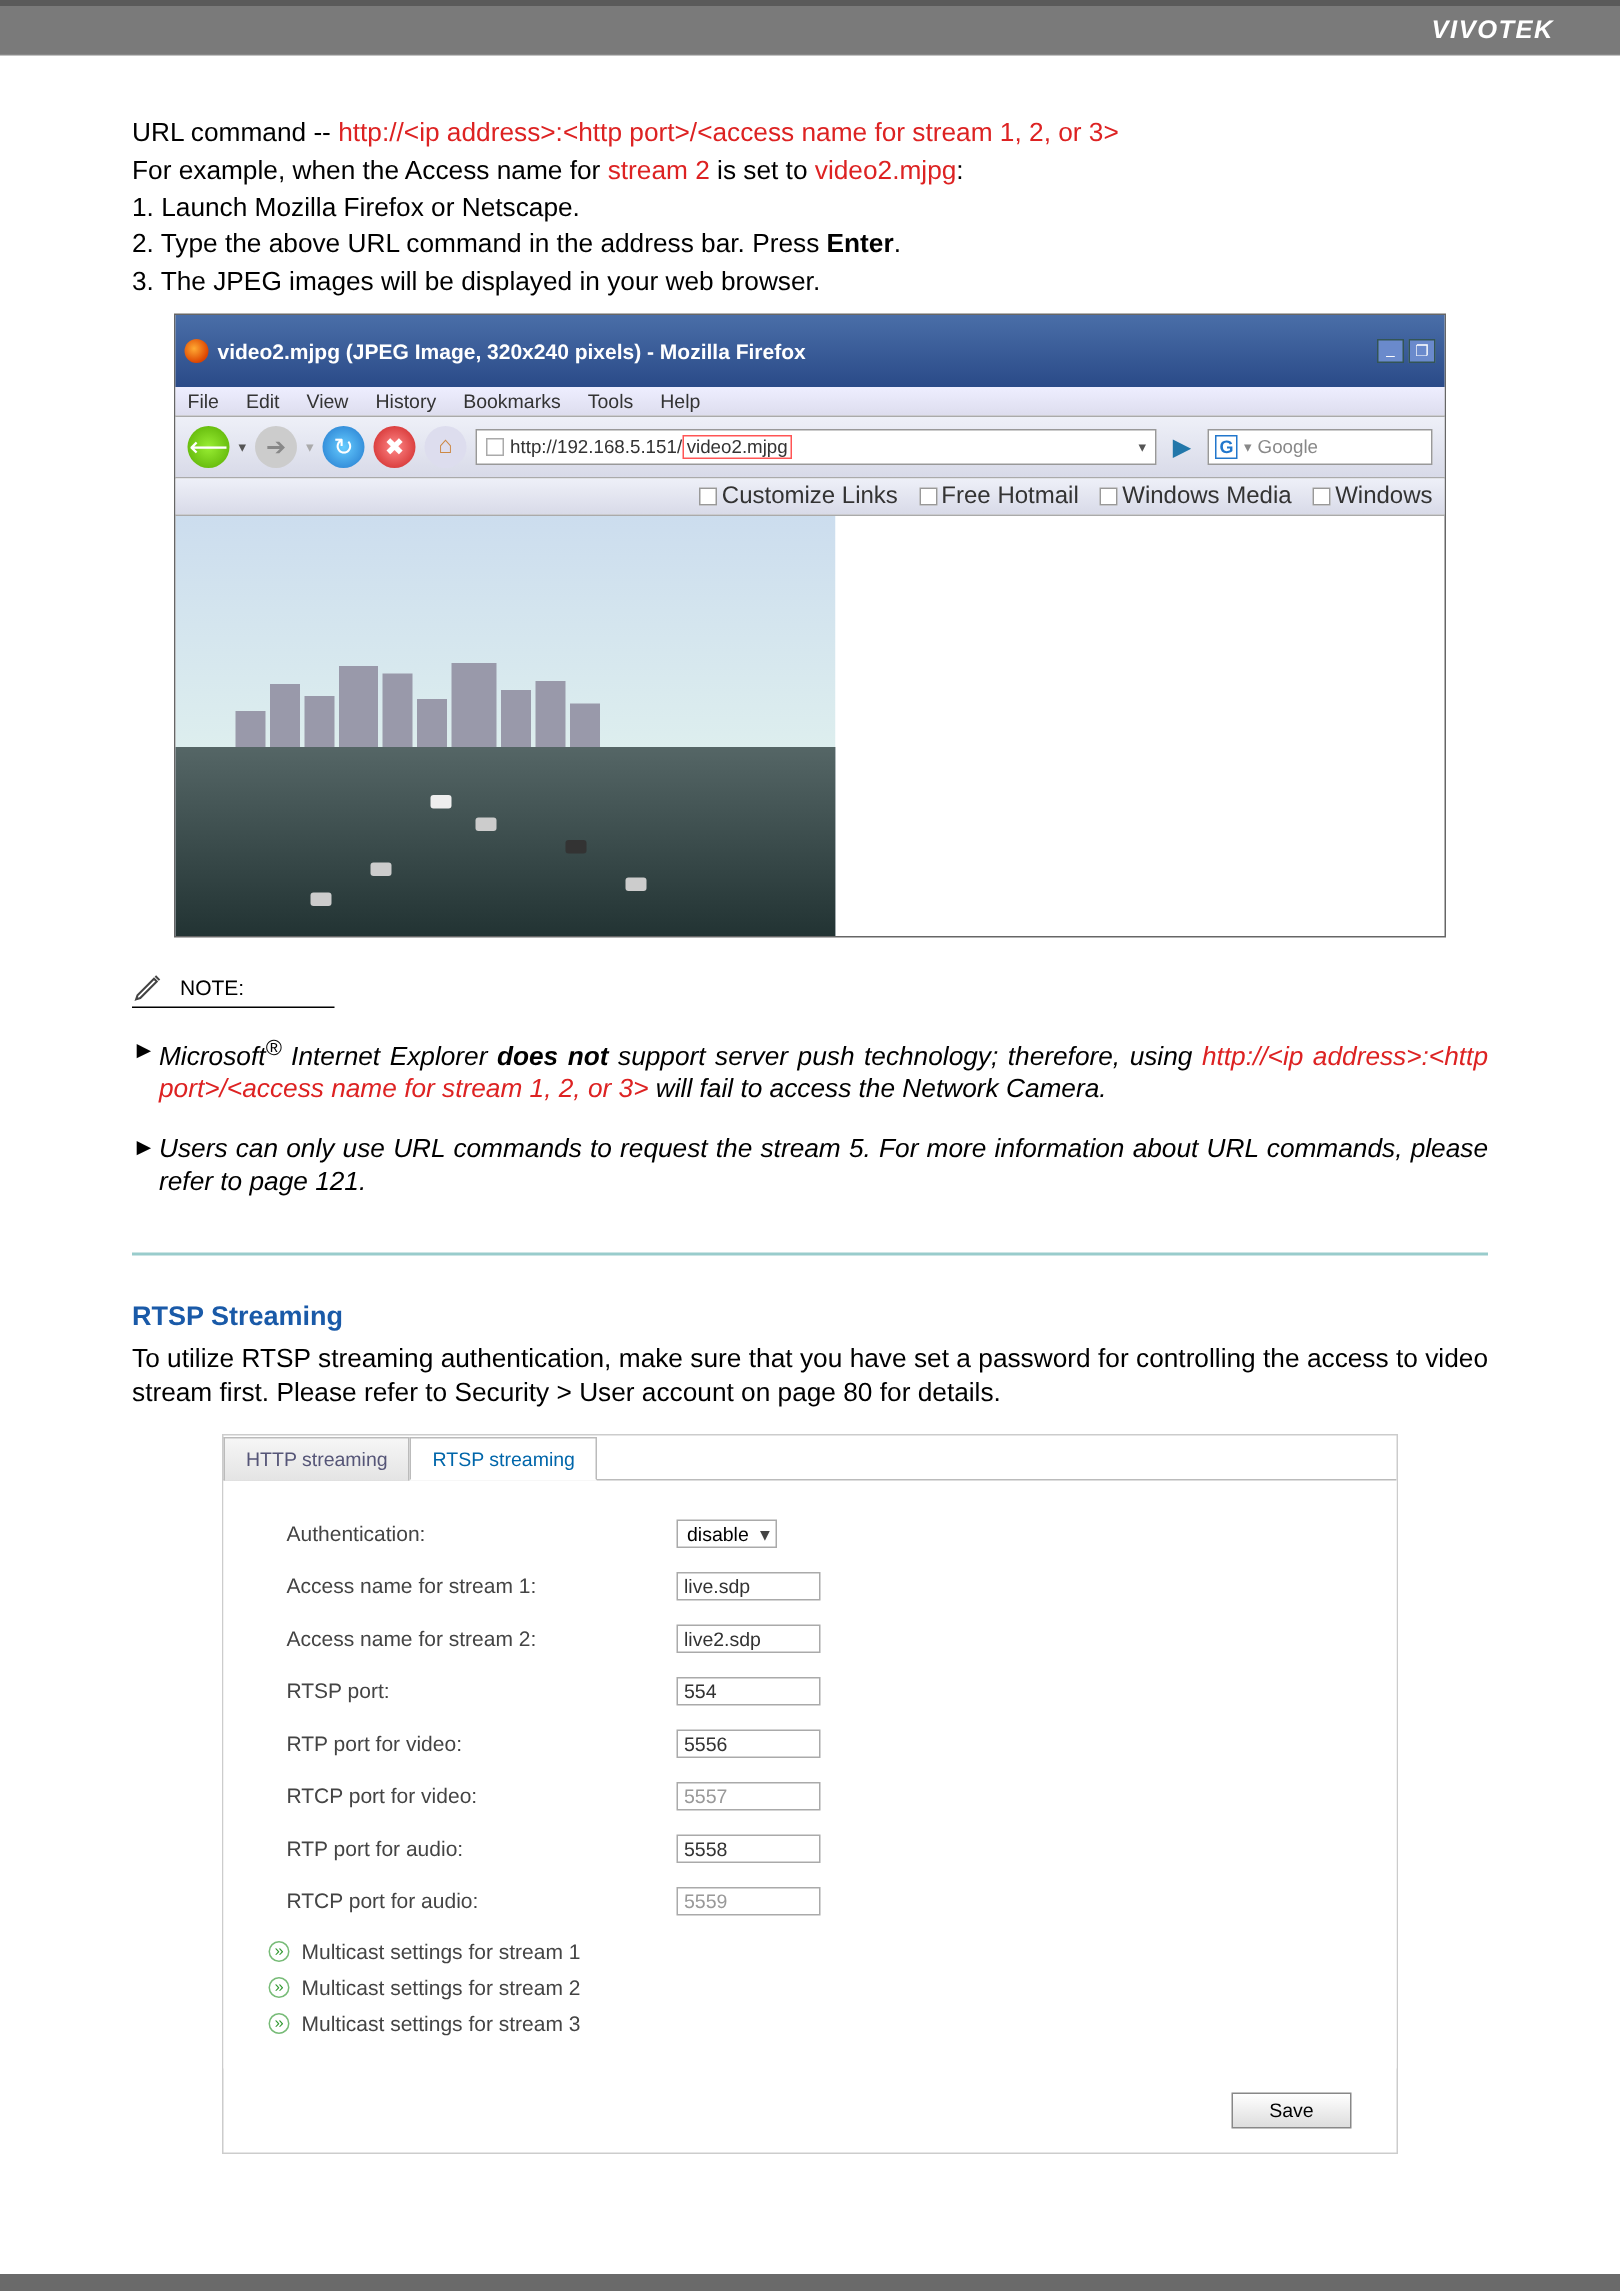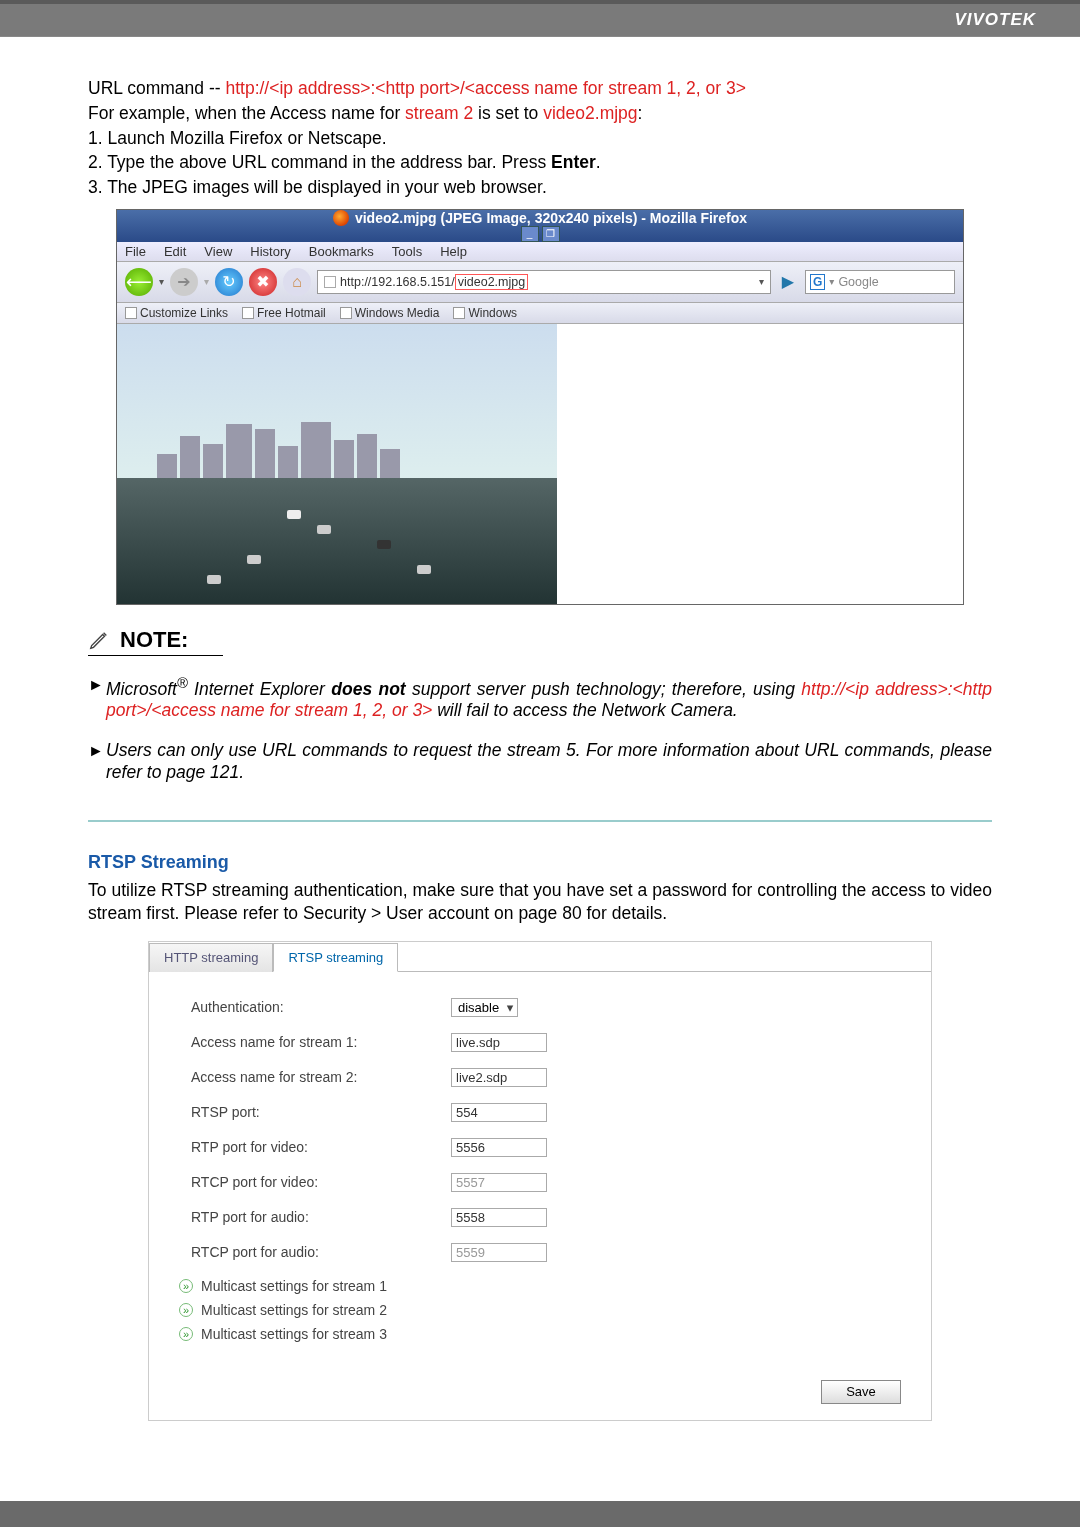--- a/index.html
+++ b/index.html
@@ -8,46 +8,46 @@
   .header-band { background: #7a7a7a; height: 36px; position: relative; border-top: 4px solid #5a5a5a; }
   .header-brand { position: absolute; right: 44px; top: 6px; color: #fff; font-style: italic; font-weight: bold; letter-spacing: 1px; font-size: 17px; }
   .thin-line { height: 1px; background: #888; margin-top: 0; }
   .content { padding: 40px 88px 20px 88px; }
   .para { font-size: 17.5px; color: #000; line-height: 1.3; margin-bottom: 2px; }
   .red { color: #d22; }
   .blue-head { color: #1a5aa8; font-weight: bold; font-size: 18px; margin-top: 30px; margin-bottom: 6px; }
   .justify { text-align: justify; }
   .note-block { margin-top: 22px; border-bottom: 2px solid #9cc; padding-bottom: 18px; margin-bottom: 14px; }
   .note-head { display: flex; align-items: center; gap: 10px; border-bottom: 1px solid #000; width: 135px; padding-bottom: 2px; margin-bottom: 18px; }
-  .note-title { font-weight: bold; font-size: 22px; }
+  .note-title { font-weight: normal; font-size: 14px; }
   .pencil { width: 22px; height: 22px; }
   .note-item { font-style: italic; font-size: 17.5px; color: #000; line-height: 1.25; text-align: justify; margin-bottom: 18px; position: relative; padding-left: 18px; }
   .note-item::before { content: "►"; position: absolute; left: 0; top: 1px; font-style: normal; font-size: 16px; }
   .bolditalic { font-weight: bold; font-style: italic; }
   .ff-window { margin: 10px 28px 0 28px; border: 1px solid #666; background: #fff; }
-  .ff-title { background: linear-gradient(#4a6ea8,#2a4a88); color: #fff; display: flex; justify-content: space-between; align-items: center; padding: 0 6px; font-size: 14px; flex-direction: column; }
+  .ff-title { background: linear-gradient(#4a6ea8,#2a4a88); color: #fff; display: flex; justify-content: space-between; align-items: center; padding: 16px 6px; font-size: 14px; }
   .ff-title-text { display: flex; align-items: center; gap: 6px; }
   .ff-logo { width: 16px; height: 16px; background: radial-gradient(circle at 40% 40%, #fa3, #d40 70%); border-radius: 50%; }
   .ff-btns { display: flex; gap: 3px; }
   .ff-btn { width: 18px; height: 16px; background: #6a8acc; border: 1px solid #355; display:flex; align-items:center; justify-content:center; font-size:10px; color:#fff; }
   .ff-menu { background: linear-gradient(#eef,#dde); padding: 2px 8px; display: flex; gap: 18px; font-size: 13px; color: #333; border-bottom: 1px solid #aaa; }
   .ff-menu span { text-decoration: underline; text-decoration-color: transparent; }
   .ff-toolbar { background: linear-gradient(#eef0f8,#d8dae8); padding: 6px 8px; display: flex; align-items: center; gap: 6px; border-bottom: 1px solid #aaa; }
   .nav-ico { display:inline-flex; width:28px; height:28px; border-radius:50%; align-items:center; justify-content:center; }
   .ic-back { background: radial-gradient(#9e3,#5a0); color:#fff; font-size:18px;}
   .ic-fwd { background: #ccc; color:#888; font-size:16px;}
   .ic-reload { background: radial-gradient(#6cf,#27c); color:#fff; font-size:16px;}
   .ic-stop { background: radial-gradient(#f88,#c22); color:#fff; font-size:16px;}
   .ic-home { background: #dde; color:#c84; font-size:16px;}
   .addr { flex: 1; background: #fff; border: 1px solid #999; height: 24px; display: flex; align-items:center; padding: 0 6px; font-size: 12.5px; color:#333; }
   .addr .hl { border:1px solid #f55; padding:0 2px; }
   .go { width:22px; height:22px; display:flex; align-items:center; justify-content:center; color:#27a; }
   .search { width: 150px; background:#fff; border:1px solid #999; height:24px; display:flex; align-items:center; padding:0 4px; font-size:12.5px; color:#888; gap:4px; }
   .g { color:#27c; font-weight:bold; border:1px solid #27c; padding:0 2px; font-size:12px; }
-  .ff-bookmarks { background: linear-gradient(#eef0f8,#d8dae8); padding: 3px 8px; display:flex; gap:14px; font-size:12px; color:#333; border-bottom:1px solid #aaa; }
+  .ff-bookmarks { background: linear-gradient(#eef0f8,#d8dae8); padding: 3px 8px; display:flex; gap:14px; font-size:16px; color:#333; border-bottom:1px solid #aaa;justify-content:flex-end; }
   .ff-bookmarks span { display:flex; align-items:center; gap:3px; }
   .bm-ico { width:12px; height:12px; border:1px solid #999; background:#fff; }
   .ff-body { padding:0; }
   .video-img { width: 440px; height: 280px; position:relative; overflow:hidden; }
   .sky { position:absolute; inset:0; background: linear-gradient(#cde 0%, #dee 55%, #567 55%, #345 100%); }
   .road { position:absolute; left:0; right:0; bottom:0; height:45%; background: linear-gradient(#566,#233); }
   .buildings { position:absolute; top:90px; left:0; right:0; height:70px; display:flex; align-items:flex-end; gap:3px; padding-left:40px;}
   .bld { background:#99a; width:20px; }
   .car { position:absolute; width:14px; height:9px; background:#ccc; border-radius:2px; }
 

